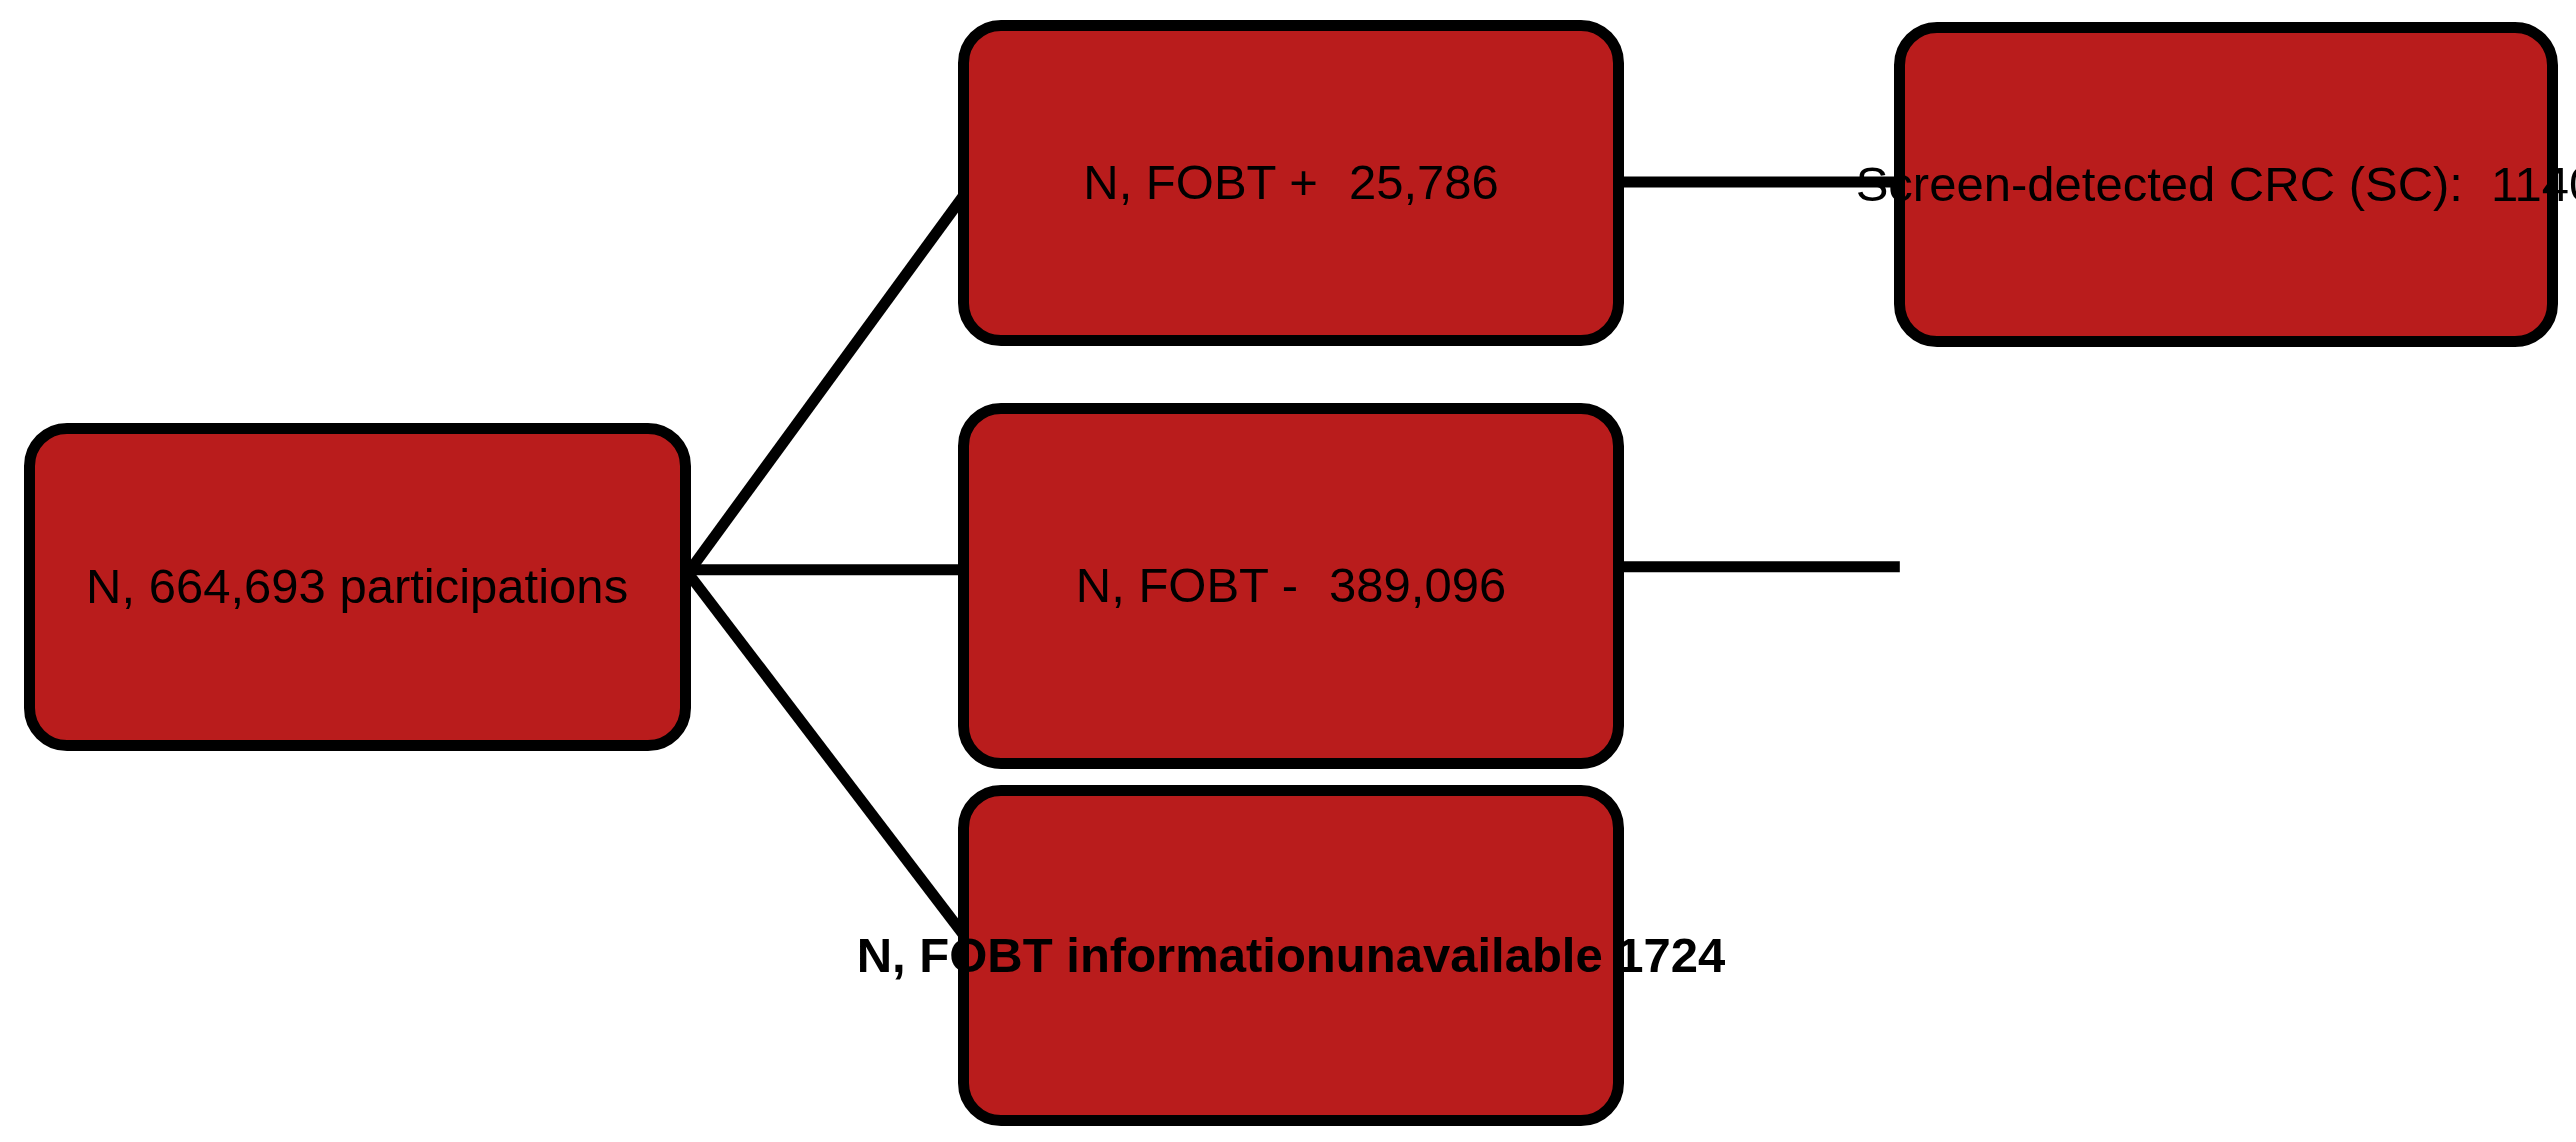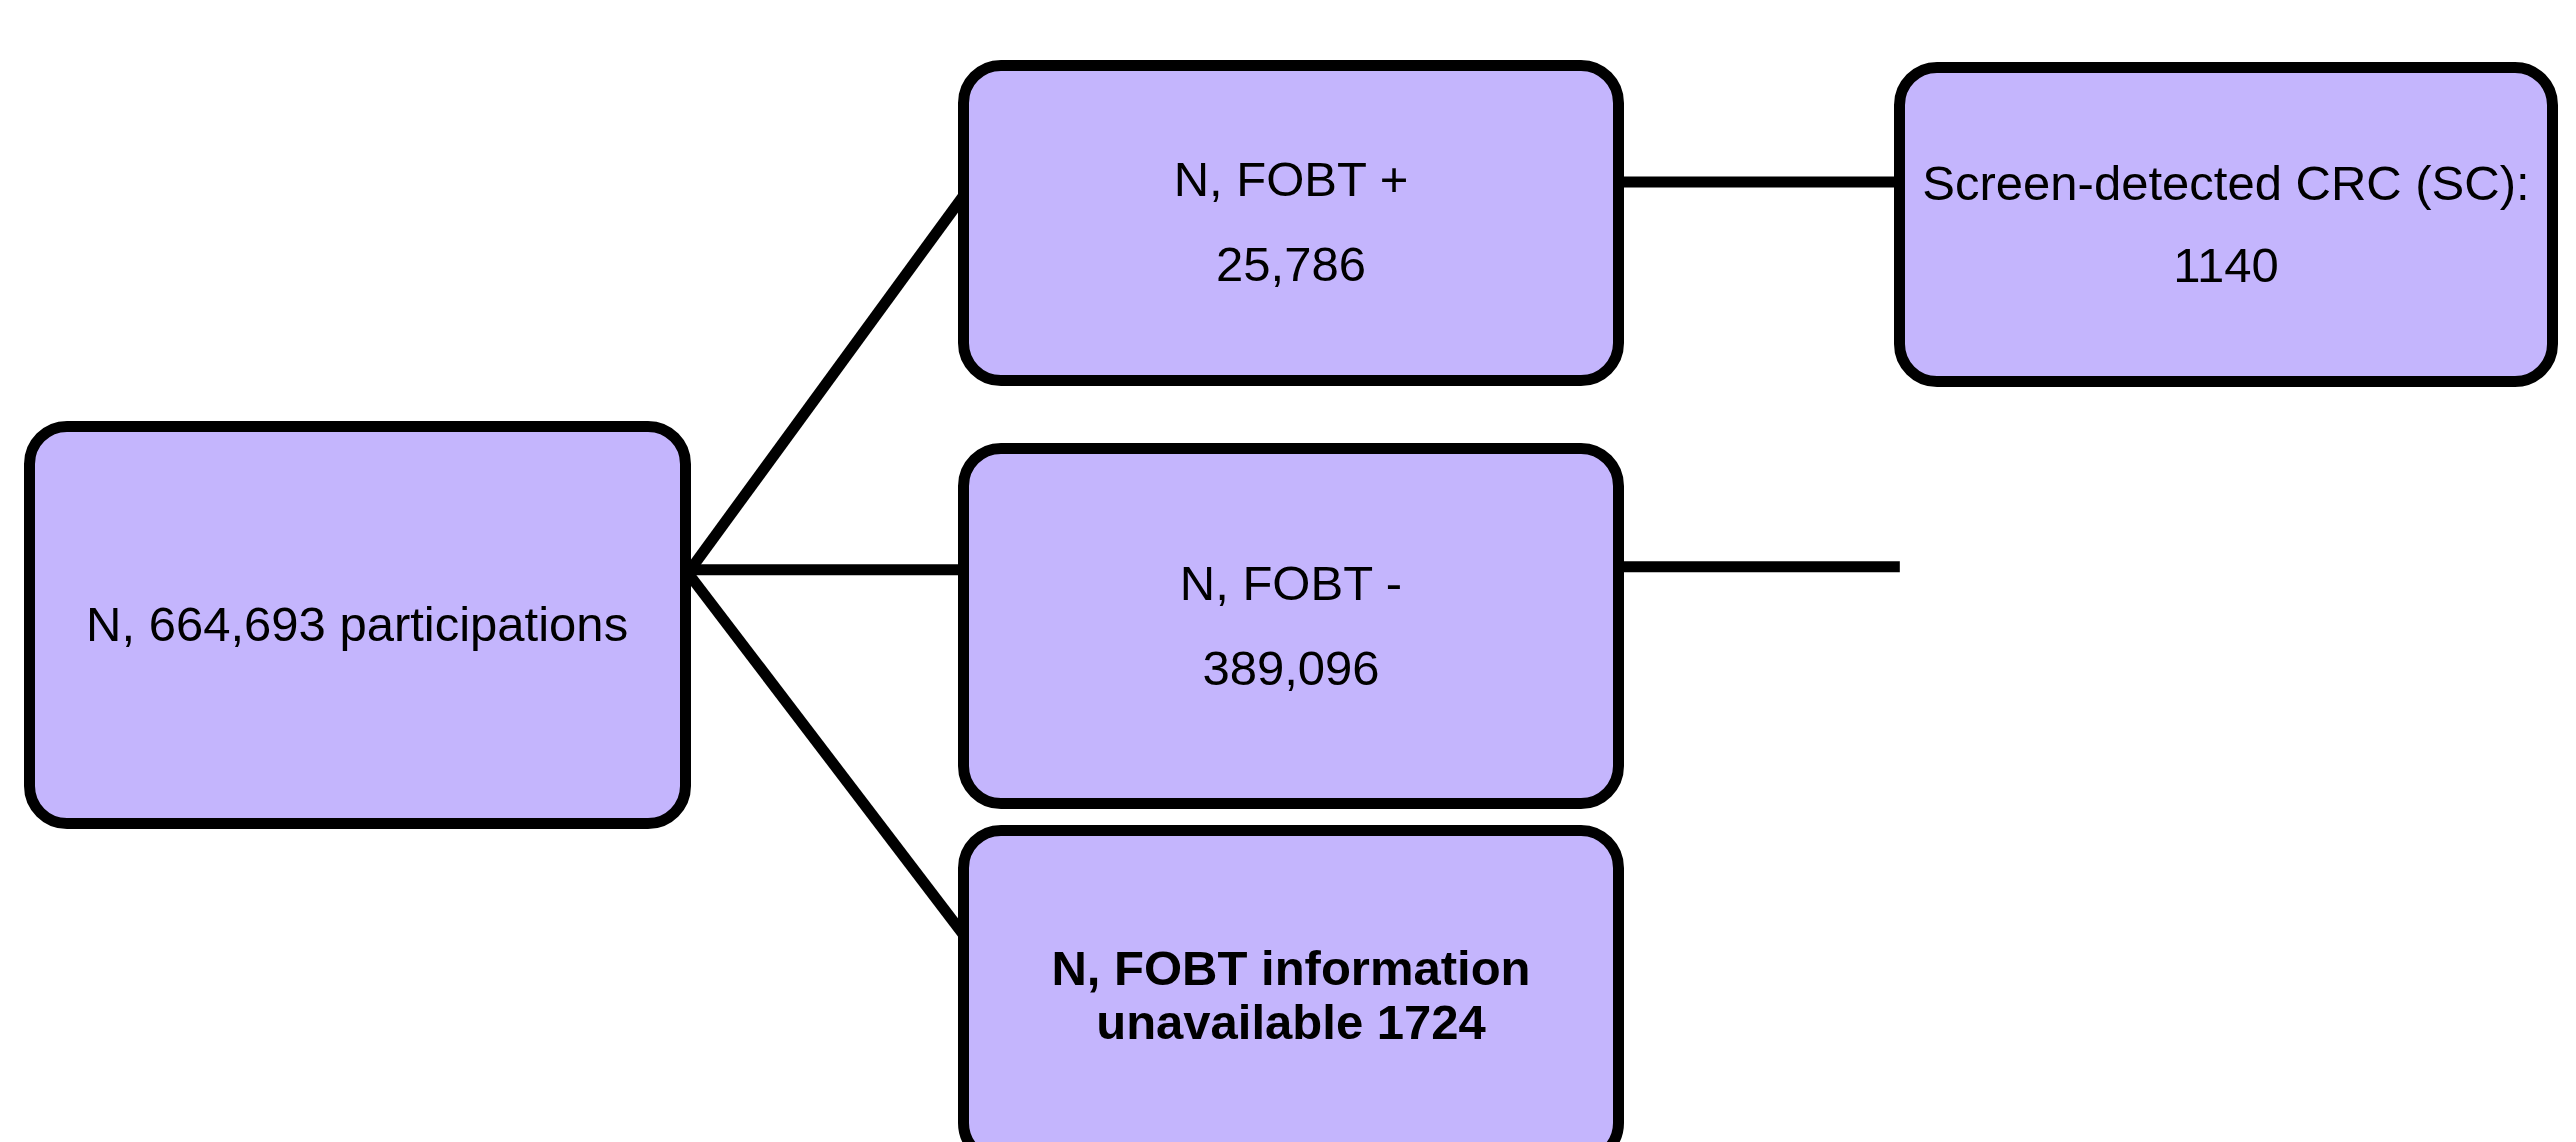--- a/index.html
+++ b/index.html
@@ -18,42 +18,40 @@
   #edges {
     position: absolute;
     left: 0;
     top: 0;
     width: 2576px;
     height: 1142px;
   }
   .node {
     position: absolute;
     box-sizing: border-box;
-    background: #c4b5fd;
+    background: #b91c1c;
     border: 11.8px solid #000000;
     border-radius: 43px;
     display: flex;
-    flex-direction: column;
     justify-content: center;
     align-items: center;
     text-align: center;
     font-size: 49px;
     line-height: 1.1;
-    margin-top: 40px;
   }
   .node .line {
     white-space: nowrap;
   }
   
   .gap-wide  { gap: 31px; }   
   .gap-med   { gap: 28px; }   
   .gap-tight { gap: 0px;  }   
 
   
-  #node-participations   { left: 23.6px;   top: 381px;  width: 667px; height: 408px; }
+  #node-participations   { left: 23.6px;   top: 423px;  width: 667px; height: 328px; }
   #node-fobt-positive    { left: 958px; top: 19.6px;   width: 666px; height: 326px; }
   #node-fobt-negative    { left: 958px; top: 403px;  width: 666px; height: 366px; }
   #node-fobt-unavailable { left: 958px; top: 785px; width: 666px; height: 341px; font-weight: bold; }
   #node-screen-detected  { left: 1894px; top: 22px;   width: 664px; height: 325px; }
   #node-interval-detected{ left: 1894px; top: 403px;  width: 664px; height: 331px; }
 </style>
 </head>
 <body>
 
 <div id="canvas">

